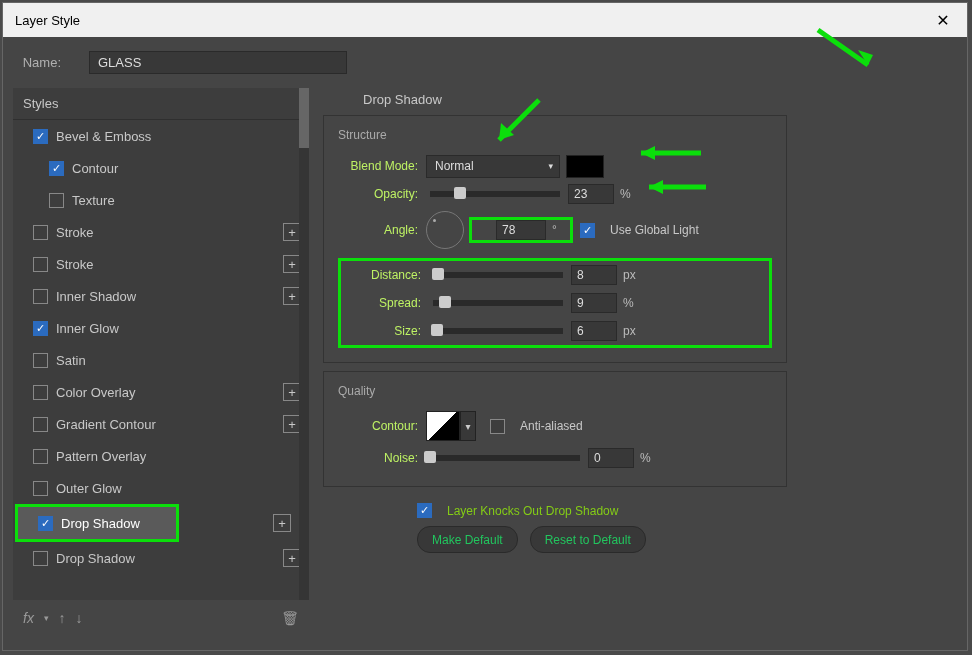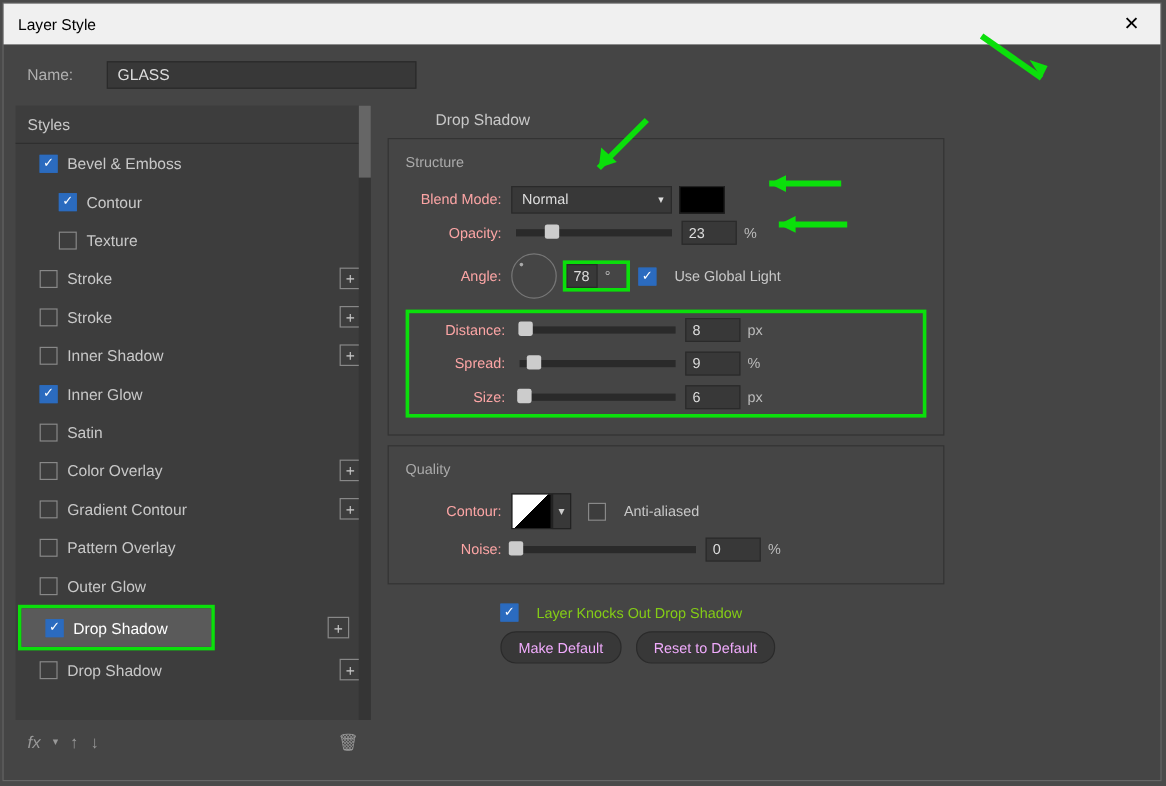--- a/index.html
+++ b/index.html
@@ -33,38 +33,38 @@
 .styles-footer { height: 36px; display: flex; align-items: center; padding: 0 10px; gap: 10px; color: #999; font-size: 14px; }
 .fx-label { font-style: italic; }
 .footer-spacer { flex: 1; }
 .trash-icon, .arrow-icon { cursor: pointer; }
 
 .center { width: 464px; }
 .section-title { color: #c8c8c8; font-size: 13px; padding: 4px 0 8px 40px; }
 .fieldset { border: 1px solid #333; padding: 10px 14px 14px 14px; margin-bottom: 8px; position: relative; }
 .fieldset-title { color: #aaa; font-size: 12px; padding: 2px 0 10px 0; }
 .prop-row { display: flex; align-items: center; height: 28px; }
-.prop-label { width: 88px; text-align: right; color: #fca5a5; font-size: 12px; padding-right: 8px; }
+.prop-label { width: 88px; text-align: right; color: #bef264; font-size: 12px; padding-right: 8px; }
 .dropdown { background: #383838; border: 1px solid #2a2a2a; color: #ddd; height: 23px; display: flex; align-items: center; justify-content: space-between; padding: 0 6px 0 8px; font-size: 12px; cursor: pointer; width: 134px; }
 .color-swatch { width: 38px; height: 23px; background: #000; border: 1px solid #222; margin-left: 6px; cursor: pointer; }
 .slider { flex: 1; height: 6px; background: #2a2a2a; position: relative; margin: 0 8px 0 4px; max-width: 130px; }
 .slider-thumb { position: absolute; top: -4px; width: 12px; height: 12px; background: #ccc; border-radius: 2px; transform: translateX(-50%); }
 .num-input { background: #383838; border: 1px solid #2a2a2a; color: #ddd; width: 46px; height: 20px; text-align: left; padding: 0 5px; font-size: 12px; }
 .unit { color: #bbb; font-size: 12px; margin-left: 6px; width: 18px; }
 
 .angle-row { display: flex; align-items: center; }
 .angle-dial { width: 38px; height: 38px; border: 1px solid #777; border-radius: 50%; position: relative; margin-right: 8px; }
 .angle-dial::after { content: ""; position: absolute; width: 3px; height: 3px; background: #aaa; border-radius: 50%; left: 6px; top: 7px; }
 .global-light { display: flex; align-items: center; margin-left: 10px; color: #c8c8c8; font-size: 12px; gap: 7px; }
 
 .contour-box { width: 34px; height: 30px; background: linear-gradient(135deg,#fff 0%,#fff 49%,#000 50%,#000 100%); border: 1px solid #222; }
 .contour-dd { width: 16px; height: 30px; background: #383838; border: 1px solid #222; display:flex; align-items:center; justify-content:center; color:#ccc; font-size:10px; cursor:pointer; }
 .layer-knock { display: flex; align-items: center; gap: 7px; color: #84cc16; font-size: 12px; margin-left: 94px; padding: 8px 0; }
 .btn-row { display: flex; gap: 12px; margin-left: 94px; }
-.ps-btn { background: #383838; border: 1px solid #2a2a2a; color: #f0abfc; height: 27px; padding: 0 14px; font-size: 12px; border-radius: 13px; cursor: pointer; }
+.ps-btn { background: #383838; border: 1px solid #2a2a2a; color: #22c55e; height: 27px; padding: 0 14px; font-size: 12px; border-radius: 13px; cursor: pointer; }
 
 .right-col { width: 160px; display: flex; flex-direction: column; gap: 10px; align-items: stretch; }
 .big-btn { border: 1px solid #8a8a8a; color: #ddd; height: 31px; border-radius: 15px; display: flex; align-items: center; justify-content: center; font-size: 13px; cursor: pointer; background: transparent; }
 .big-btn.primary { border: 2px solid #aaa; color: #fff; }
 .preview-row { display: flex; align-items: center; justify-content: center; gap: 8px; color: #c8c8c8; font-size: 13px; margin-top: 6px; }
 .preview-box { width: 140px; height: 140px; background: #3a3a3a; border: 1px solid #222; display: flex; align-items: center; justify-content: center; margin-top: 8px; }
 .preview-inner { width: 90px; height: 90px; background: #7a7a7a; border-right: 3px solid #5a5a5a; border-bottom: 3px solid #5a5a5a; }
 .hl-tight { outline: 3px solid #0bdf0b; }
 .arrow-svg { position: absolute; pointer-events: none; }
 
@@ -194,21 +194,21 @@
                 <div class="slider-thumb" style="left:23%;"></div>
               </div>
             <input class="num-input" value="23" style="">
             <span class="unit">%</span>
           </div>
 
           <div class="prop-row angle-row" style="height:44px;">
             <span class="prop-label">Angle:</span>
             <div class="angle-dial"></div>
             <div style="display:flex;align-items:center;" class="hl-tight">
-              <input class="num-input" style="width: 26px;" value="78">
+              <input class="num-input" style="width: 50px; margin-left: 24px;" value="78">
               <span class="unit">°</span>
             </div>
             <div class="global-light">
               <span class="chk on"></span>
               <span>Use Global Light</span>
             </div>
           </div>
 
           <div class="dsm-group" style="margin-left:0;margin-top:6px;">
             <div class="prop-row">

